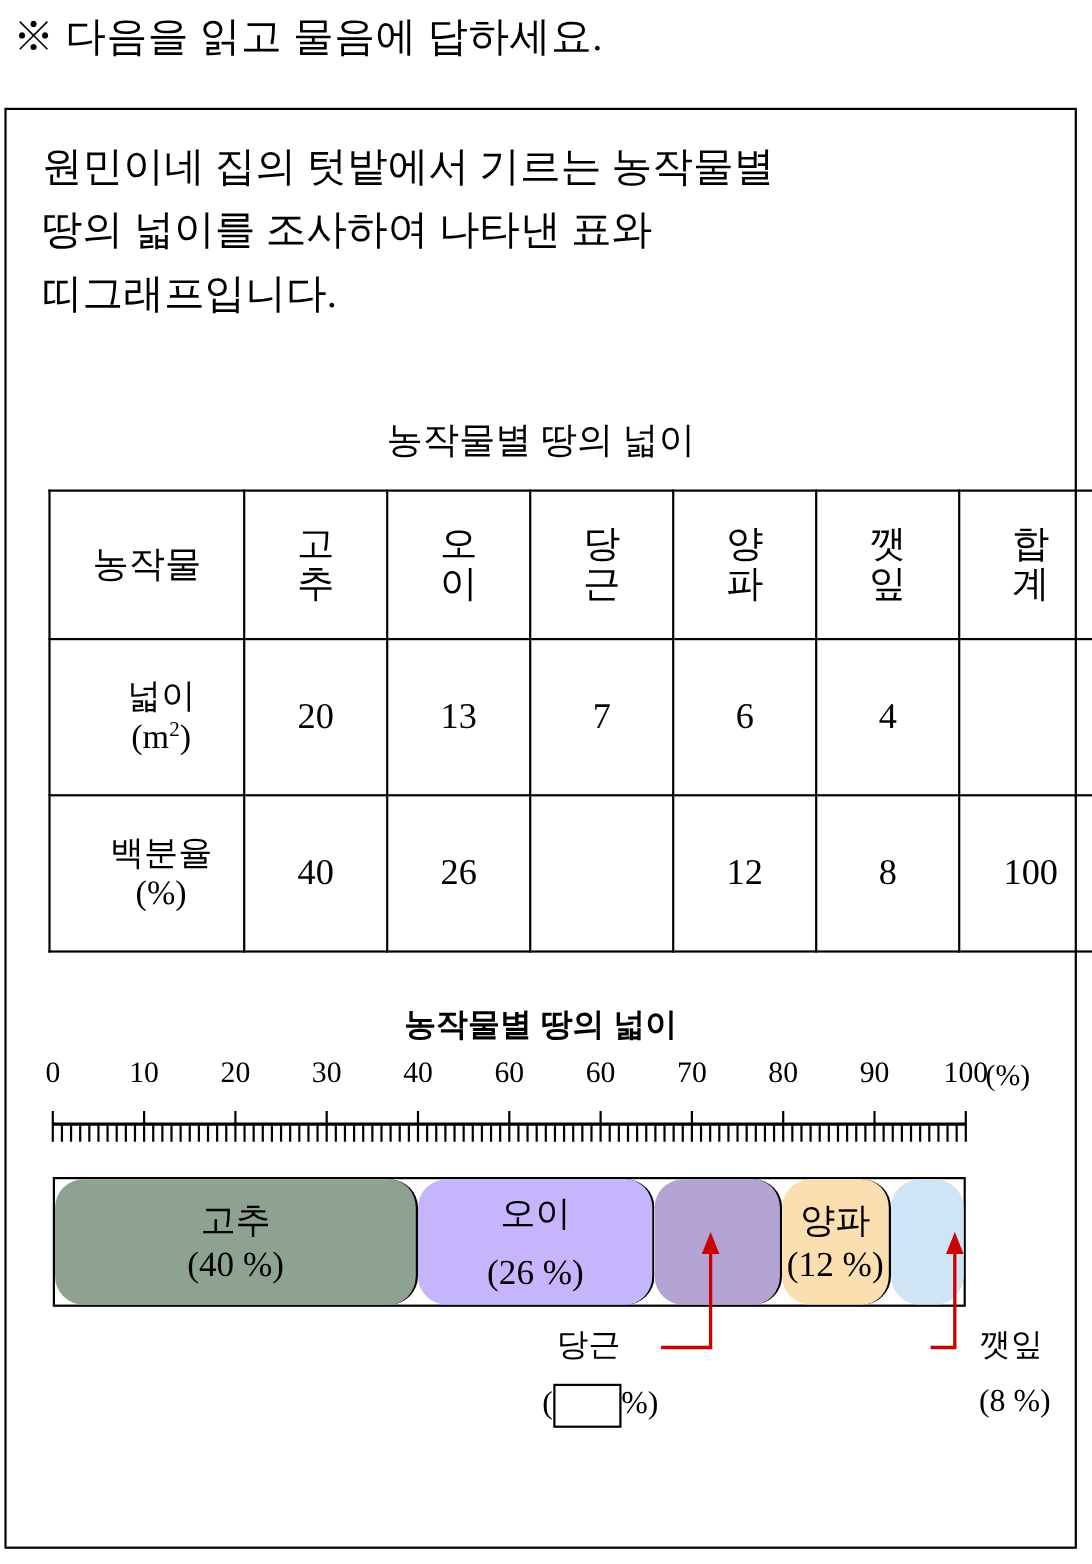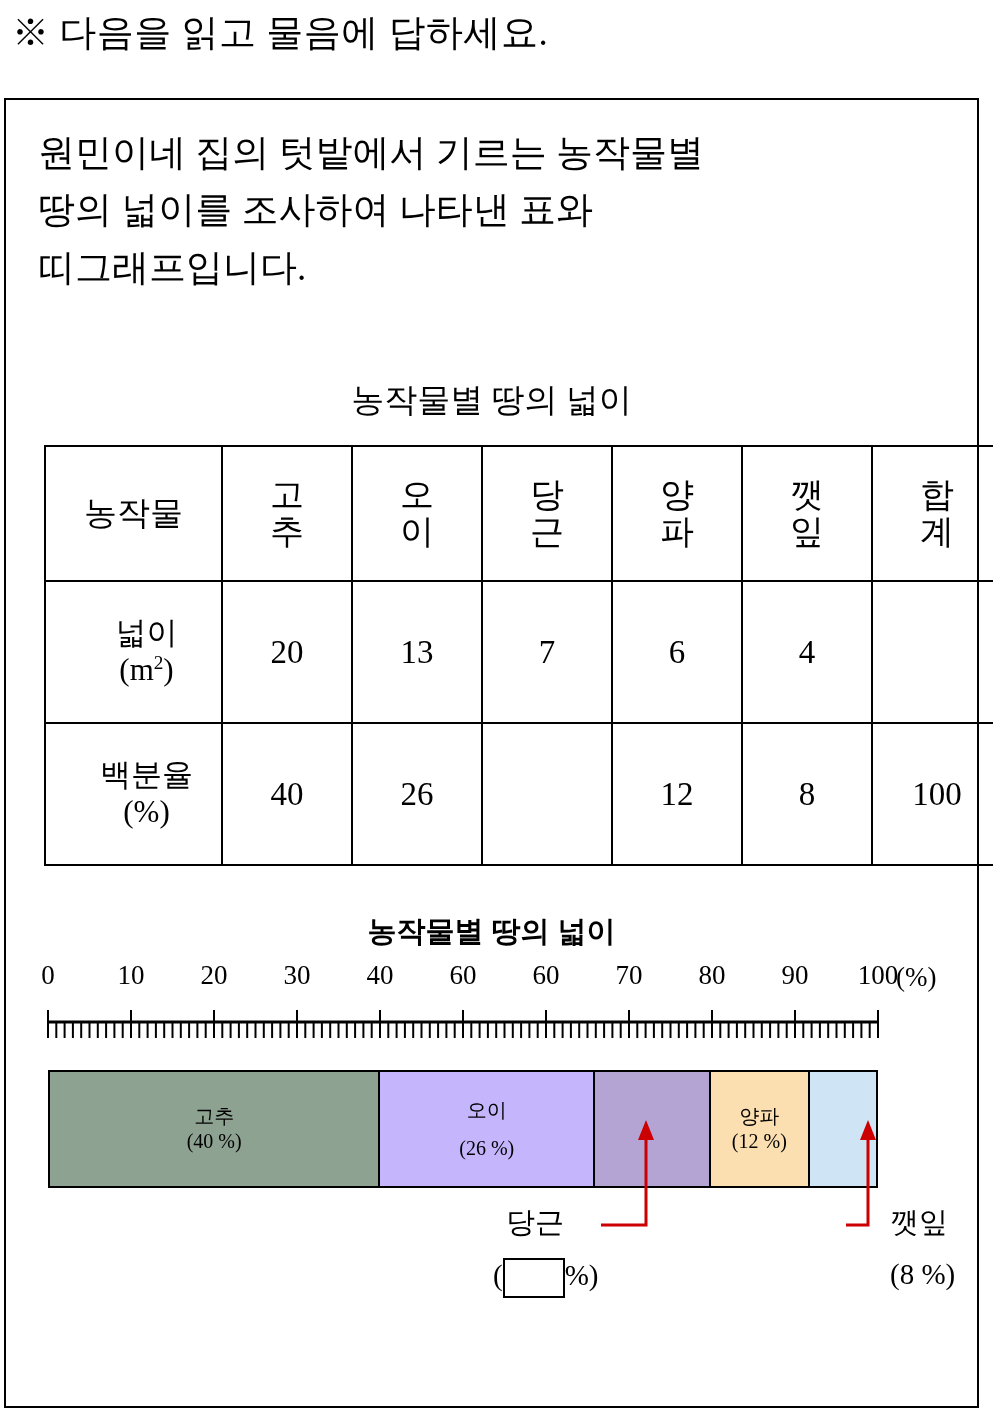--- a/index.html
+++ b/index.html
@@ -134,23 +134,24 @@
     display: flex;
   }
   #band .seg {
     height: 100%;
     border-right: 2px solid #000000;
     box-sizing: border-box;
     display: flex;
     flex-direction: column;
     align-items: center;
     justify-content: center;
-    font-size: 20px;
+    font-size: 32px;
     line-height: 1.25;
     overflow: hidden;
+    border-radius: 26px;
   }
   #band .seg:last-child { border-right: none; }
 
   
   .callout-label {
     position: absolute;
     font-size: 29px;
     white-space: nowrap;
   }
   .answer-box {

